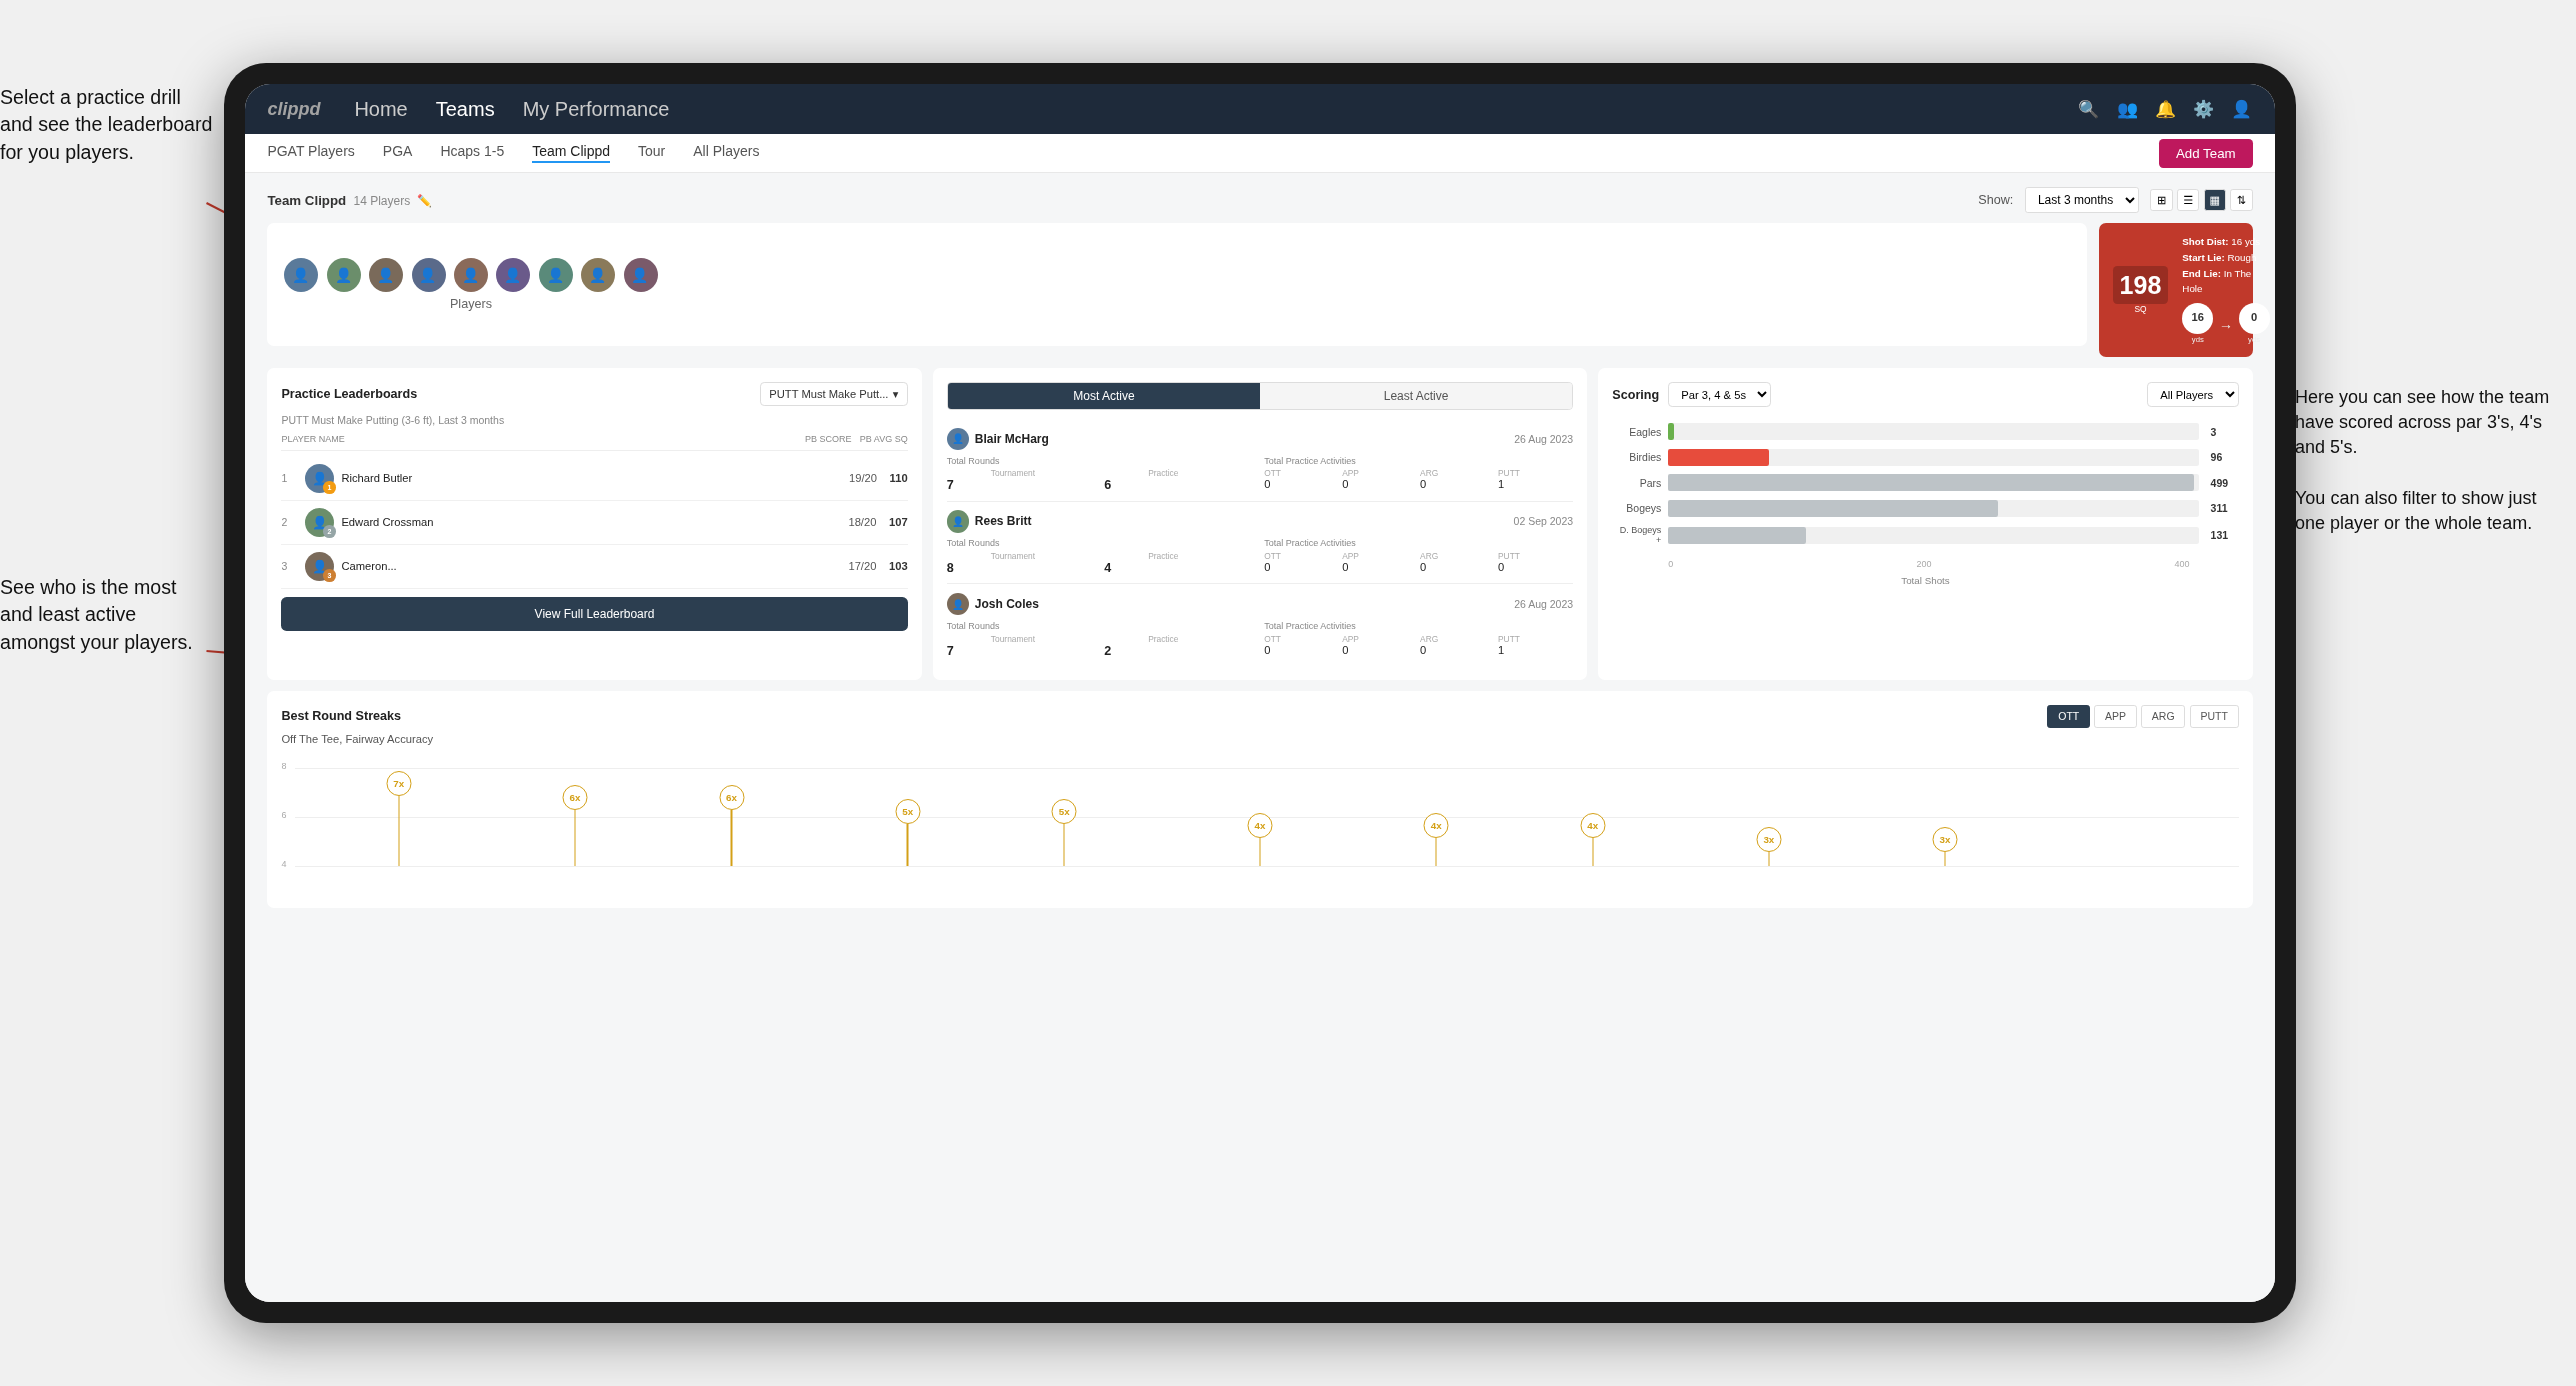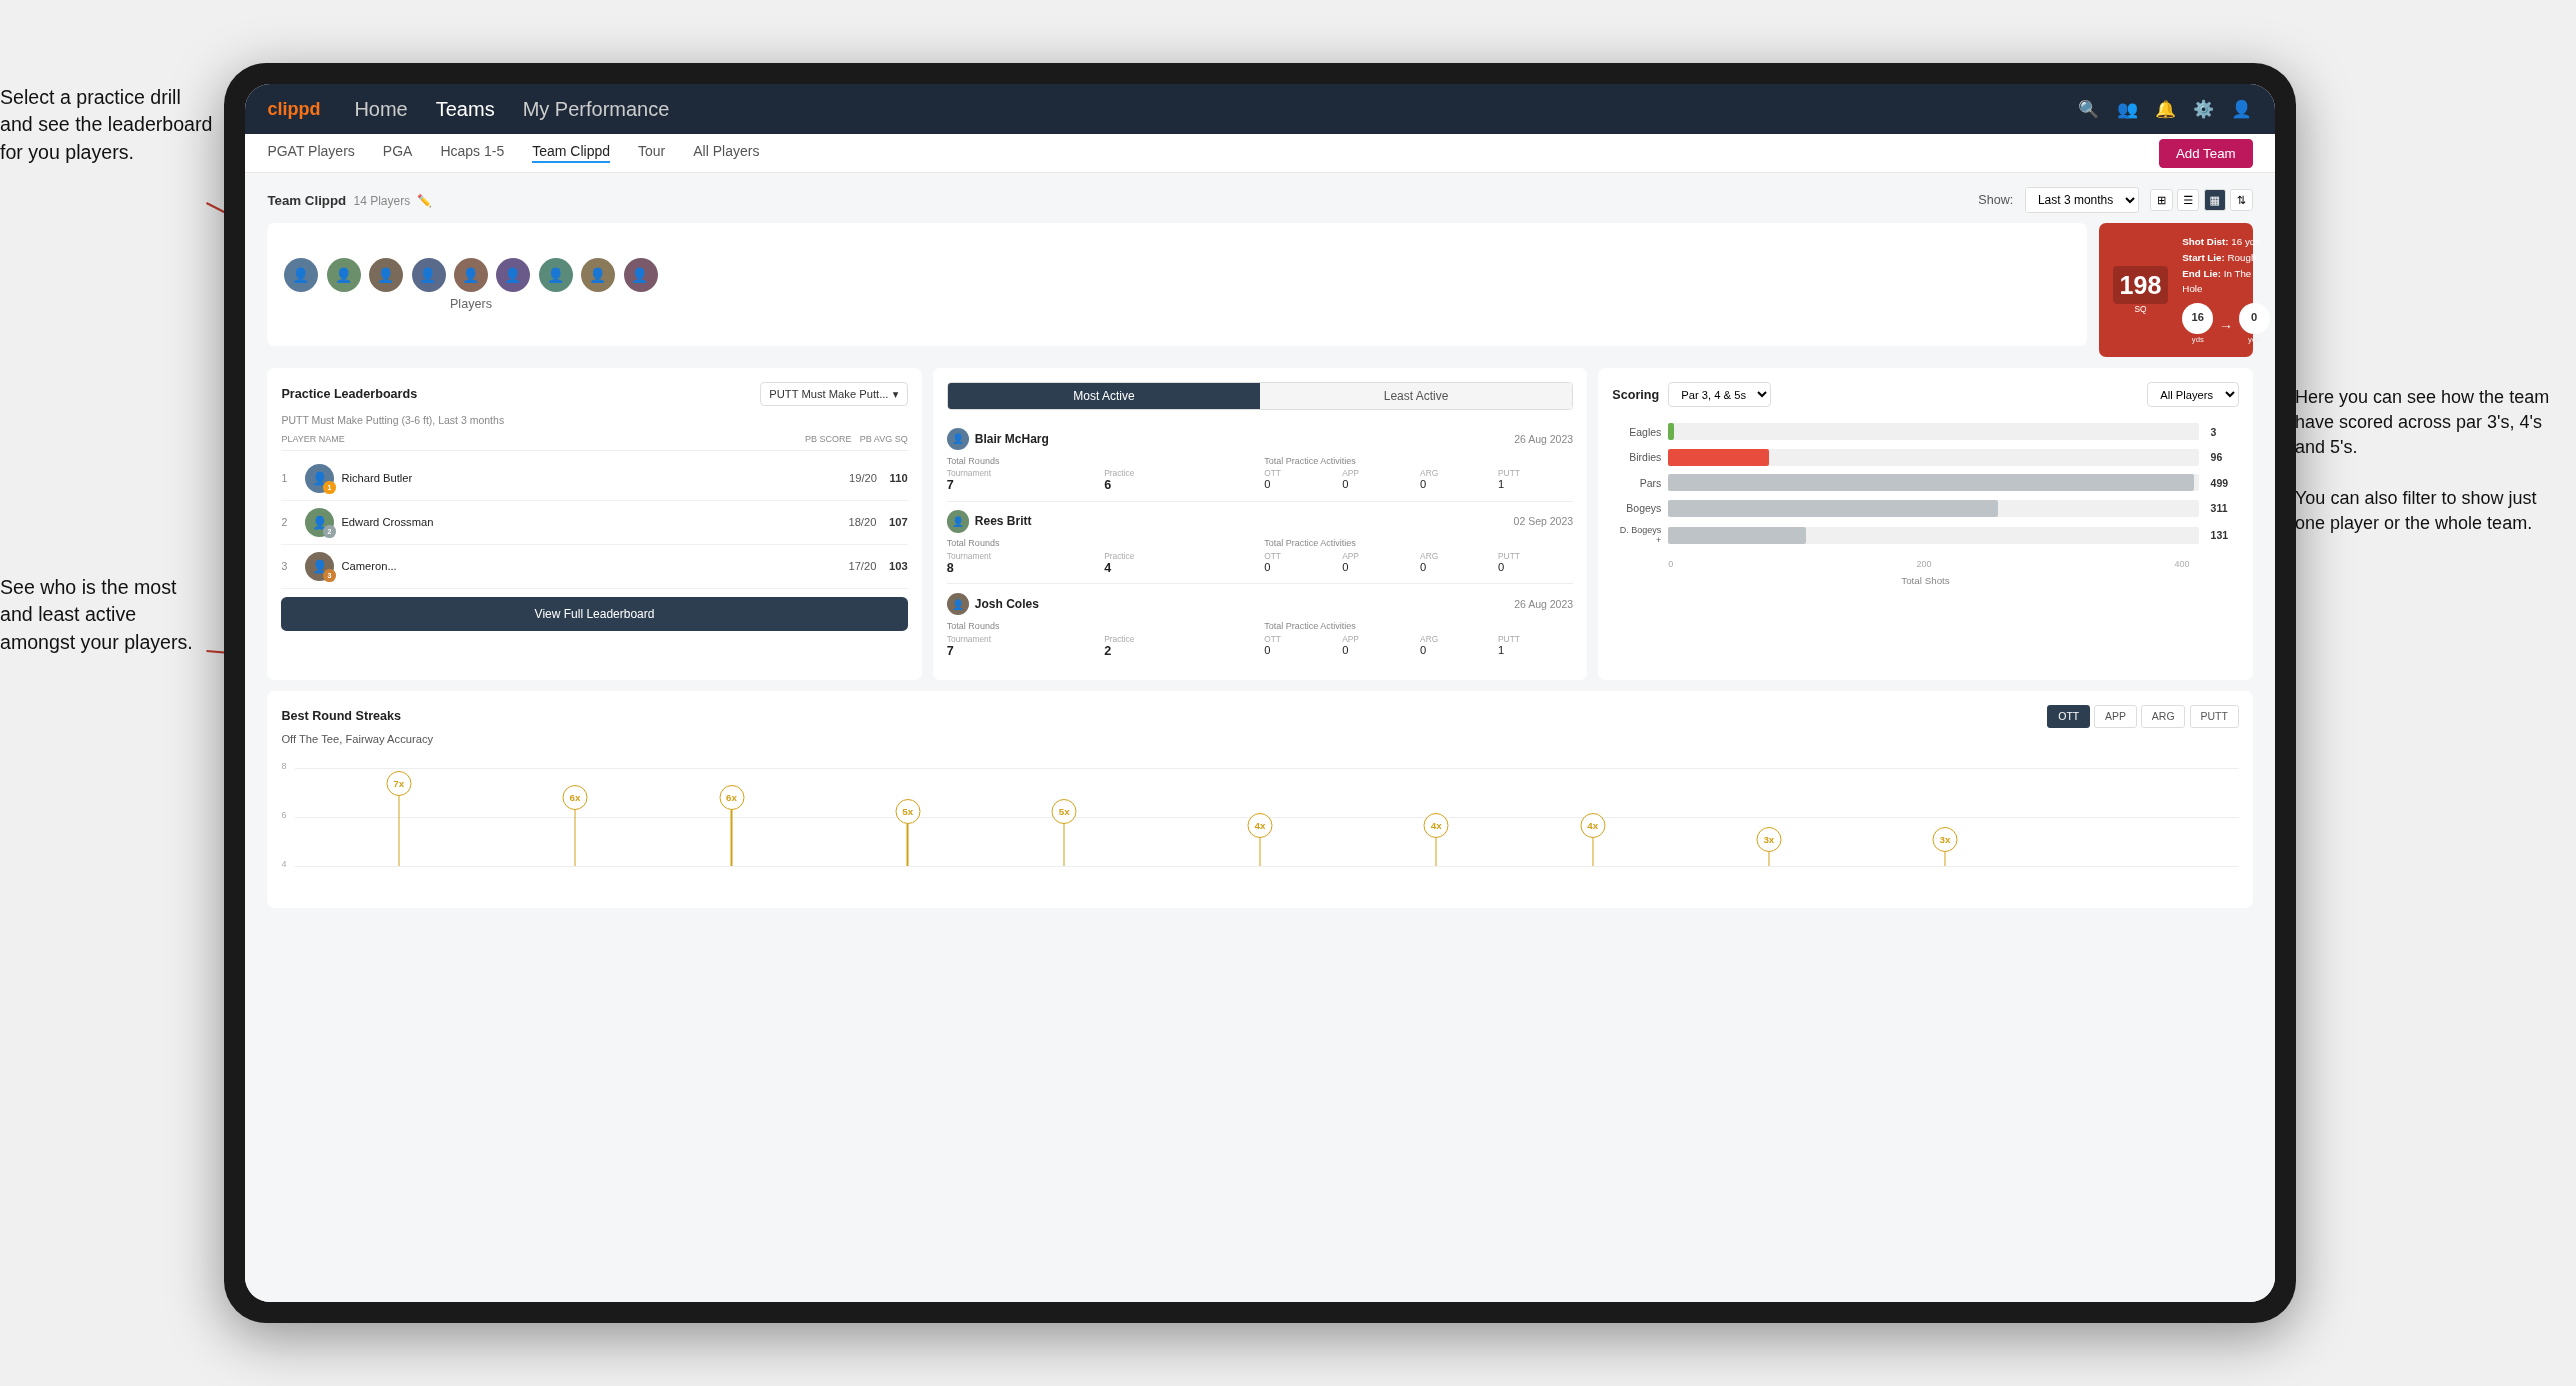--- a/index.html
+++ b/index.html
@@ -58,24 +58,25 @@
     
     .navbar {
       background: #1e2a3a;
       display: flex;
       align-items: center;
       padding: 0 22.4px;
       height: 50px;
       flex-shrink: 0;
     }
     .nav-logo {
-      color: #f97316;
+      color: #a3a3a3;
       font-size: 18px;
       font-weight: 700;
       margin-right: 34px;
+      font-style: italic;
     }
     .nav-links {
       display: flex;
       gap: 28px;
       flex: 1;
     }
     .nav-link {
       color: #ccc;
       font-size: 20px;
       cursor: pointer;
@@ -374,21 +375,21 @@
       display: grid;
       grid-template-columns: 1fr 1fr;
       gap: 8.4px;
     }
     .pa-stat-label { font-size: 9px; color: #888; margin-bottom: 2.8px; }
     .pa-stat-sub {
       display: grid;
       grid-template-columns: 1fr 1fr;
       gap: 5.6px;
     }
-    .pa-stat-sub-label { font-size: 8.4px; color: #aaa; }
+    .pa-stat-sub-label { font-size: 8.4px; color: #aaa; margin-left: 44px; }
     .pa-stat-value { font-size: 12.6px; font-weight: 600; color: #222; }
     .pa-practice-stats {
       display: grid;
       grid-template-columns: repeat(4, 1fr);
       gap: 2.8px;
     }
     .pa-practice-label { font-size: 8.4px; color: #aaa; }
     .pa-practice-value { font-size: 11.2px; color: #222; }
 
     

